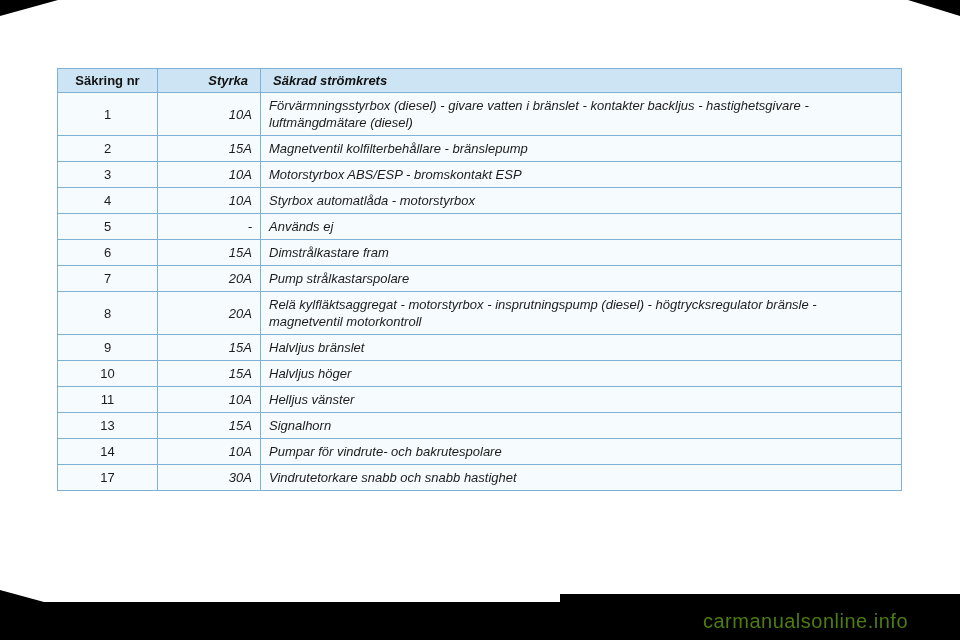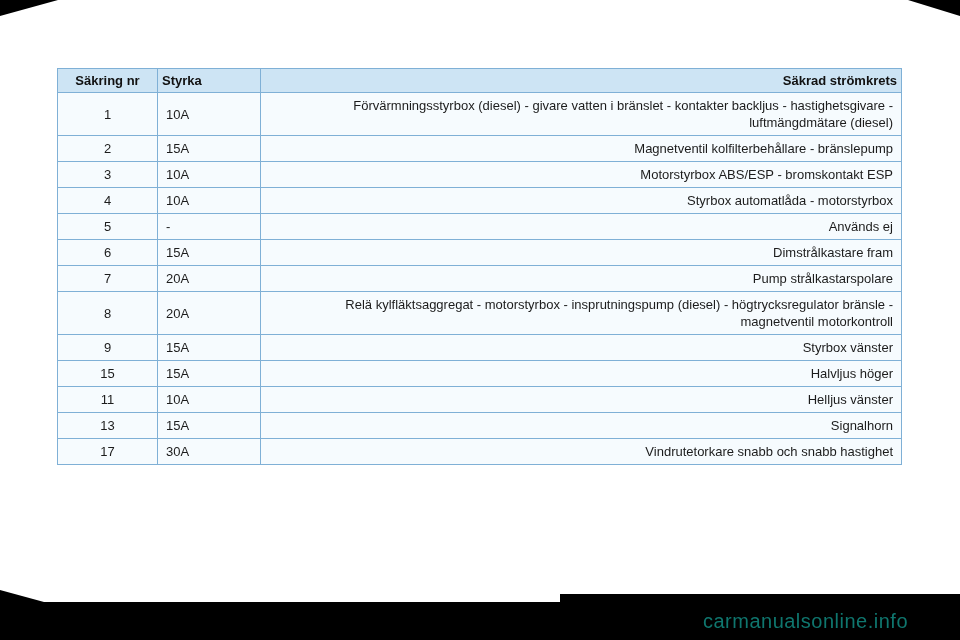--- a/index.html
+++ b/index.html
@@ -41,45 +41,45 @@
     color: #1c1c1c;
     line-height: 17px;
     vertical-align: middle;
   }
   table.fuse th {
     background: #cde4f4;
     font-weight: bold;
     color: #111111;
     height: 24px;
     text-align: center;
-    padding: 3px 4px;
+    padding: 3px 12px;
   }
   table.fuse td {
     background: #f6fbfe;
     padding: 4px 8px;
   }
   table.fuse .col-nr     { width: 100px; text-align: center; }
-  table.fuse .col-styrka { width: 103px; text-align: left; }
-  table.fuse .col-krets  { text-align: right; }
+  table.fuse .col-styrka { width: 103px; text-align: right; font-style: italic; }
+  table.fuse .col-krets  { text-align: left; font-style: italic; }
 
   
   .footer-bar {
     position: absolute;
     left: 0;
     bottom: 0;
     width: 960px;
     height: 38px;
     background: #000000;
     display: flex;
     align-items: center;
     justify-content: flex-end;
     padding-right: 52px;
   }
   .watermark {
-    color: #0f766e;
+    color: #4d7c0f;
     font-size: 20px;
     letter-spacing: 0.5px;
     font-family: "Liberation Sans", sans-serif;
   }
 </style>
 </head>
 <body>
 
 <div class="page">
 
@@ -133,36 +133,41 @@
           <td class="col-krets">Pump strålkastarspolare</td>
         </tr>
         <tr>
           <td class="col-nr">8</td>
           <td class="col-styrka">20A</td>
           <td class="col-krets">Relä kylfläktsaggregat - motorstyrbox - insprutningspump (diesel) - högtrycksregulator bränsle - magnetventil motorkontroll</td>
         </tr>
         <tr>
           <td class="col-nr">9</td>
           <td class="col-styrka">15A</td>
-          <td class="col-krets">Styrbox vänster</td>
+          <td class="col-krets">Halvljus bränslet</td>
         </tr>
         <tr>
-          <td class="col-nr">15</td>
+          <td class="col-nr">10</td>
           <td class="col-styrka">15A</td>
           <td class="col-krets">Halvljus höger</td>
         </tr>
         <tr>
           <td class="col-nr">11</td>
           <td class="col-styrka">10A</td>
           <td class="col-krets">Helljus vänster</td>
         </tr>
         <tr>
           <td class="col-nr">13</td>
           <td class="col-styrka">15A</td>
           <td class="col-krets">Signalhorn</td>
+        </tr>
+        <tr>
+          <td class="col-nr">14</td>
+          <td class="col-styrka">10A</td>
+          <td class="col-krets">Pumpar för vindrute- och bakrutespolare</td>
         </tr>
         <tr>
           <td class="col-nr">17</td>
           <td class="col-styrka">30A</td>
           <td class="col-krets">Vindrutetorkare snabb och snabb hastighet</td>
         </tr>
       </tbody>
   </table>
 
   <div class="footer-bar">

